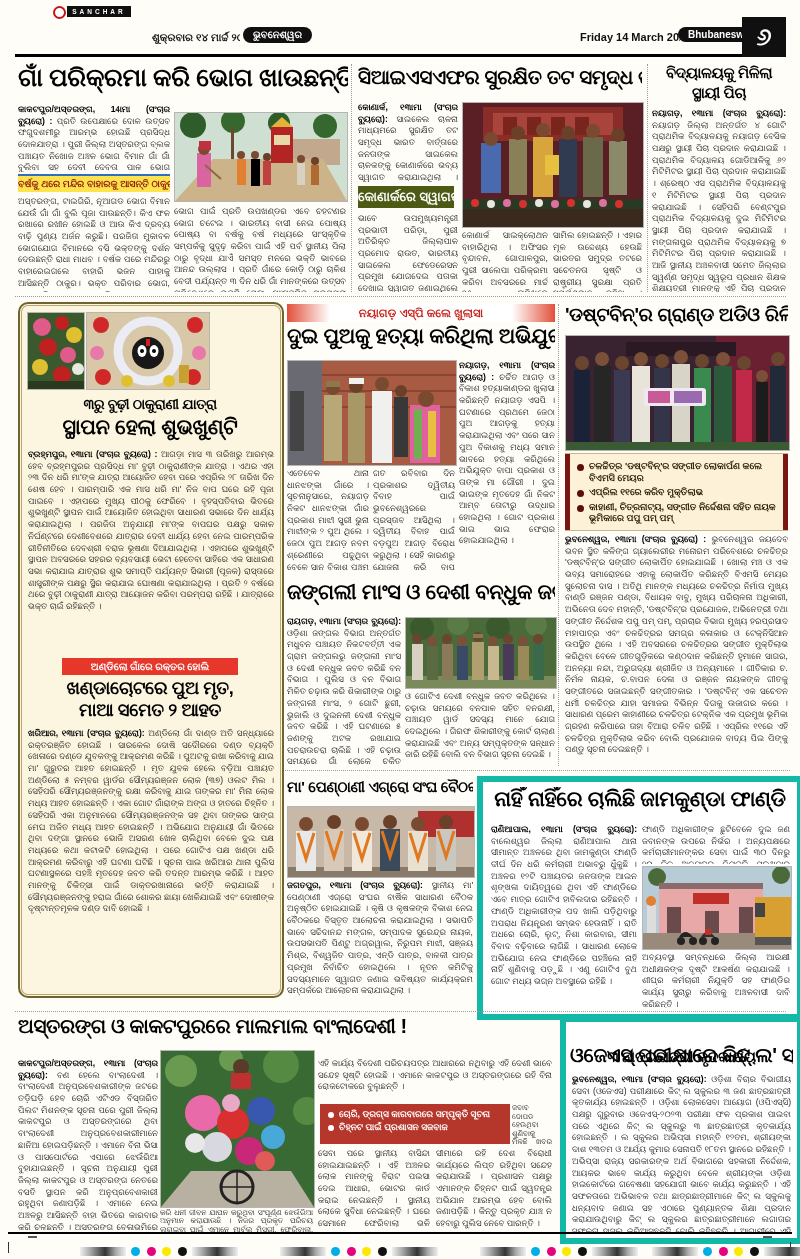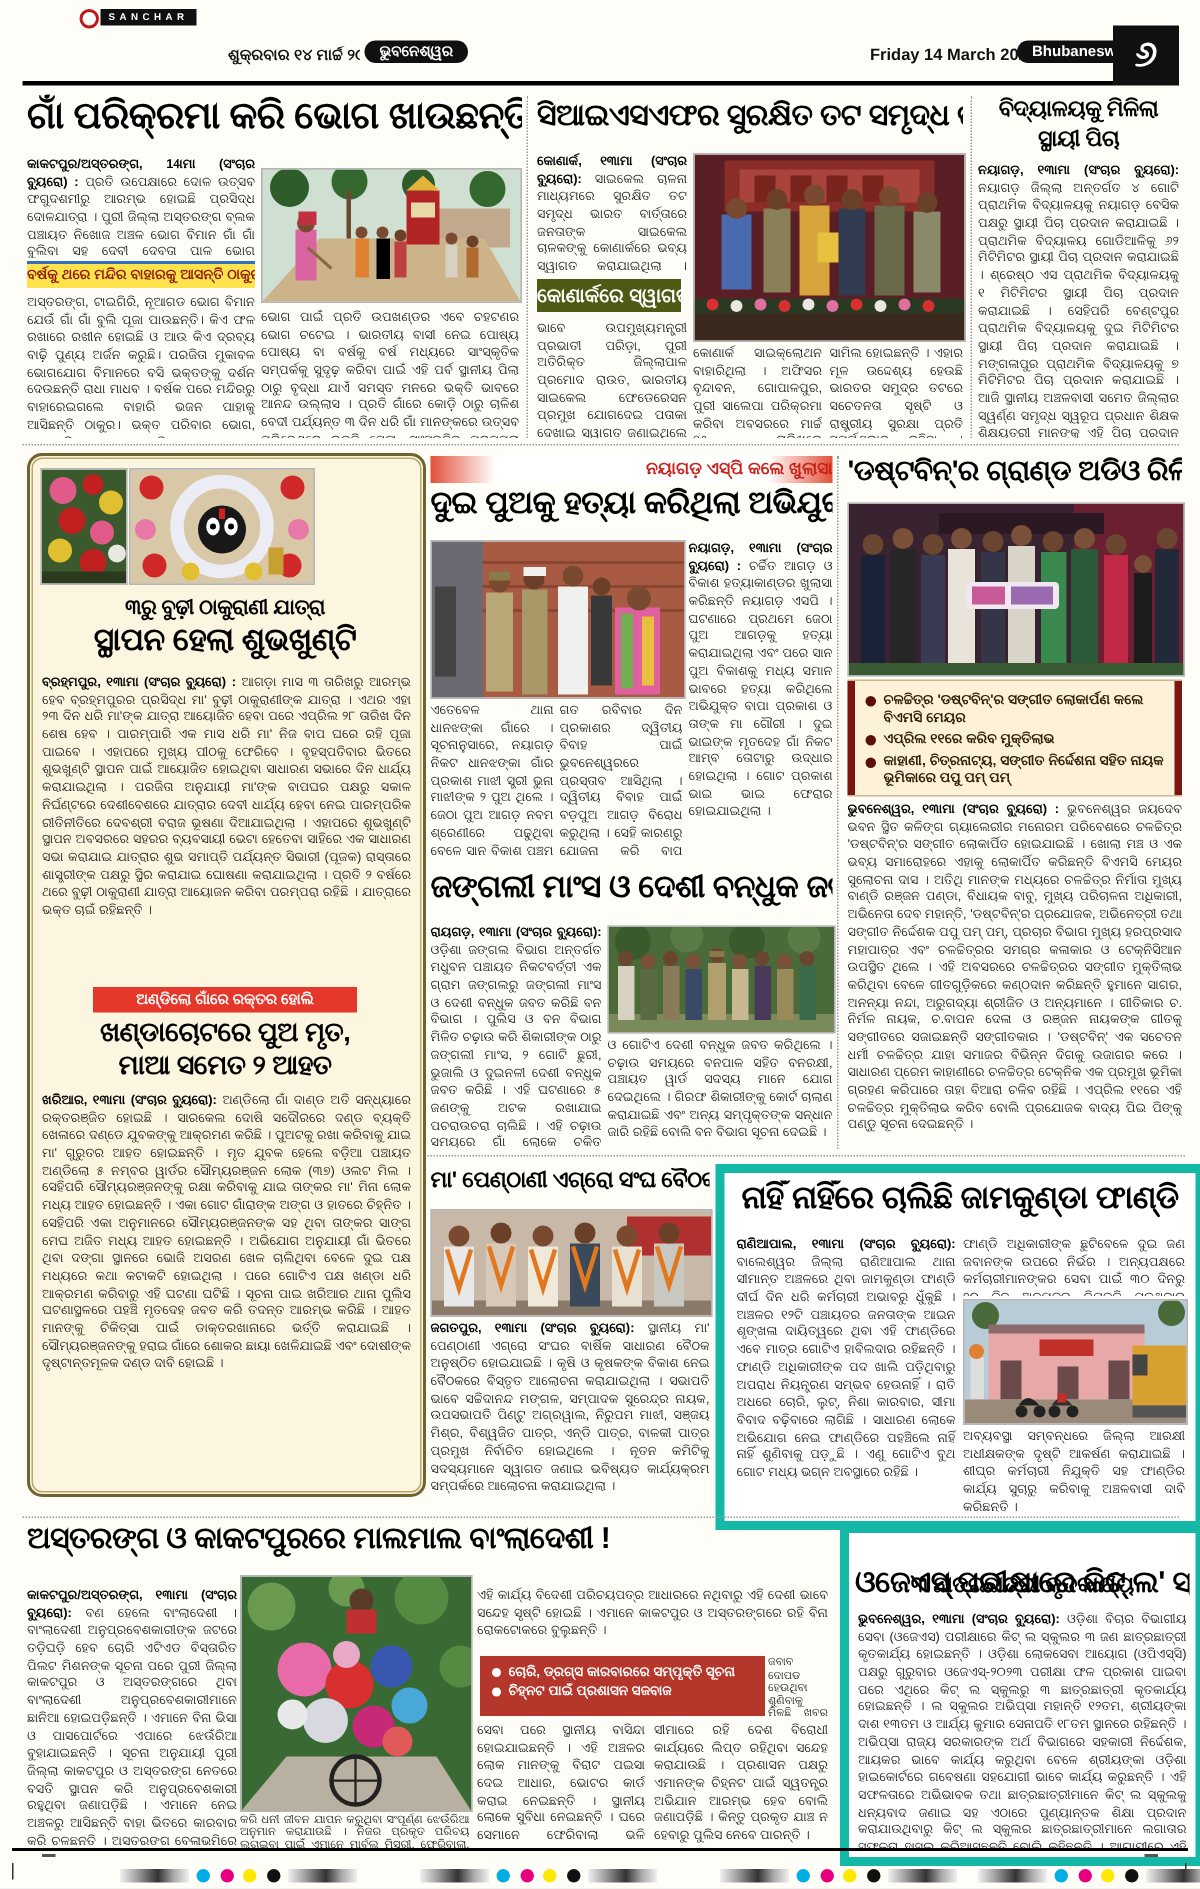--- a/index.html
+++ b/index.html
@@ -11,21 +11,21 @@
   .ctr{text-align:center;}
   .body{font-size:8.6px;line-height:1.36;text-align:justify;overflow:hidden;color:#1d1d1d;}
   .body b{color:#000;}
   .dotv{border-left:1px dotted #9a9a9a;width:0;}
   .doth{border-top:1px dotted #9a9a9a;height:0;}
   .photo{overflow:hidden;background:#ccc;border:1px solid #b5b5b5;}
   .photo svg{display:block;width:100%;height:100%;}
   .badge{background:#101010;color:#fff;border-radius:9px;padding:2px 10px;font-size:10px;font-weight:bold;}
   .kicker-red{background:#e6372b;color:#fff;font-weight:bold;font-size:10px;line-height:17px;font-family:Liberation Serif, serif;}
   .kicker-grad{background:linear-gradient(90deg,#e2503a 0%,#ffffff 16%,#ffffff 84%,#e2503a 100%);
-               color:#c8221a;font-weight:bold;font-size:11.5px;line-height:18px;text-align:right;}
+               color:#c8221a;font-weight:bold;font-size:11.5px;line-height:18px;}
   .subhead-yellow{background:#ffe34d;border-top:2px solid #2f6fc1;color:#8f1d0e;font-weight:bold;
                   font-size:9.5px;line-height:16px;}
   .subhead-green{background:#4c5a14;color:#fff;font-weight:bold;font-size:13px;line-height:22px;}
   .leftbox{background:#fcf5df;border:2px solid #6f6430;border-radius:10px;box-shadow:inset 0 0 0 1px #fcf5df, inset 0 0 0 2px #b8a86a;}
   .plainbox{background:#fff;border:6px solid #14b8a6;}
   .bulletbox{background:#fdf2d8;border-top:1px solid #c8b890;border-bottom:1px solid #c8b890;}
   .sidebar-bar{position:absolute;top:0;bottom:0;width:5px;background:#7a1510;}
   .bitem{display:flex;gap:5px;align-items:flex-start;margin:3px 0;}
   .bdot{flex:0 0 auto;width:7px;height:7px;border-radius:50%;background:#5c0f0a;margin-top:3px;}
   .btext{font-size:9.3px;line-height:1.25;font-weight:bold;color:#30200a;}

